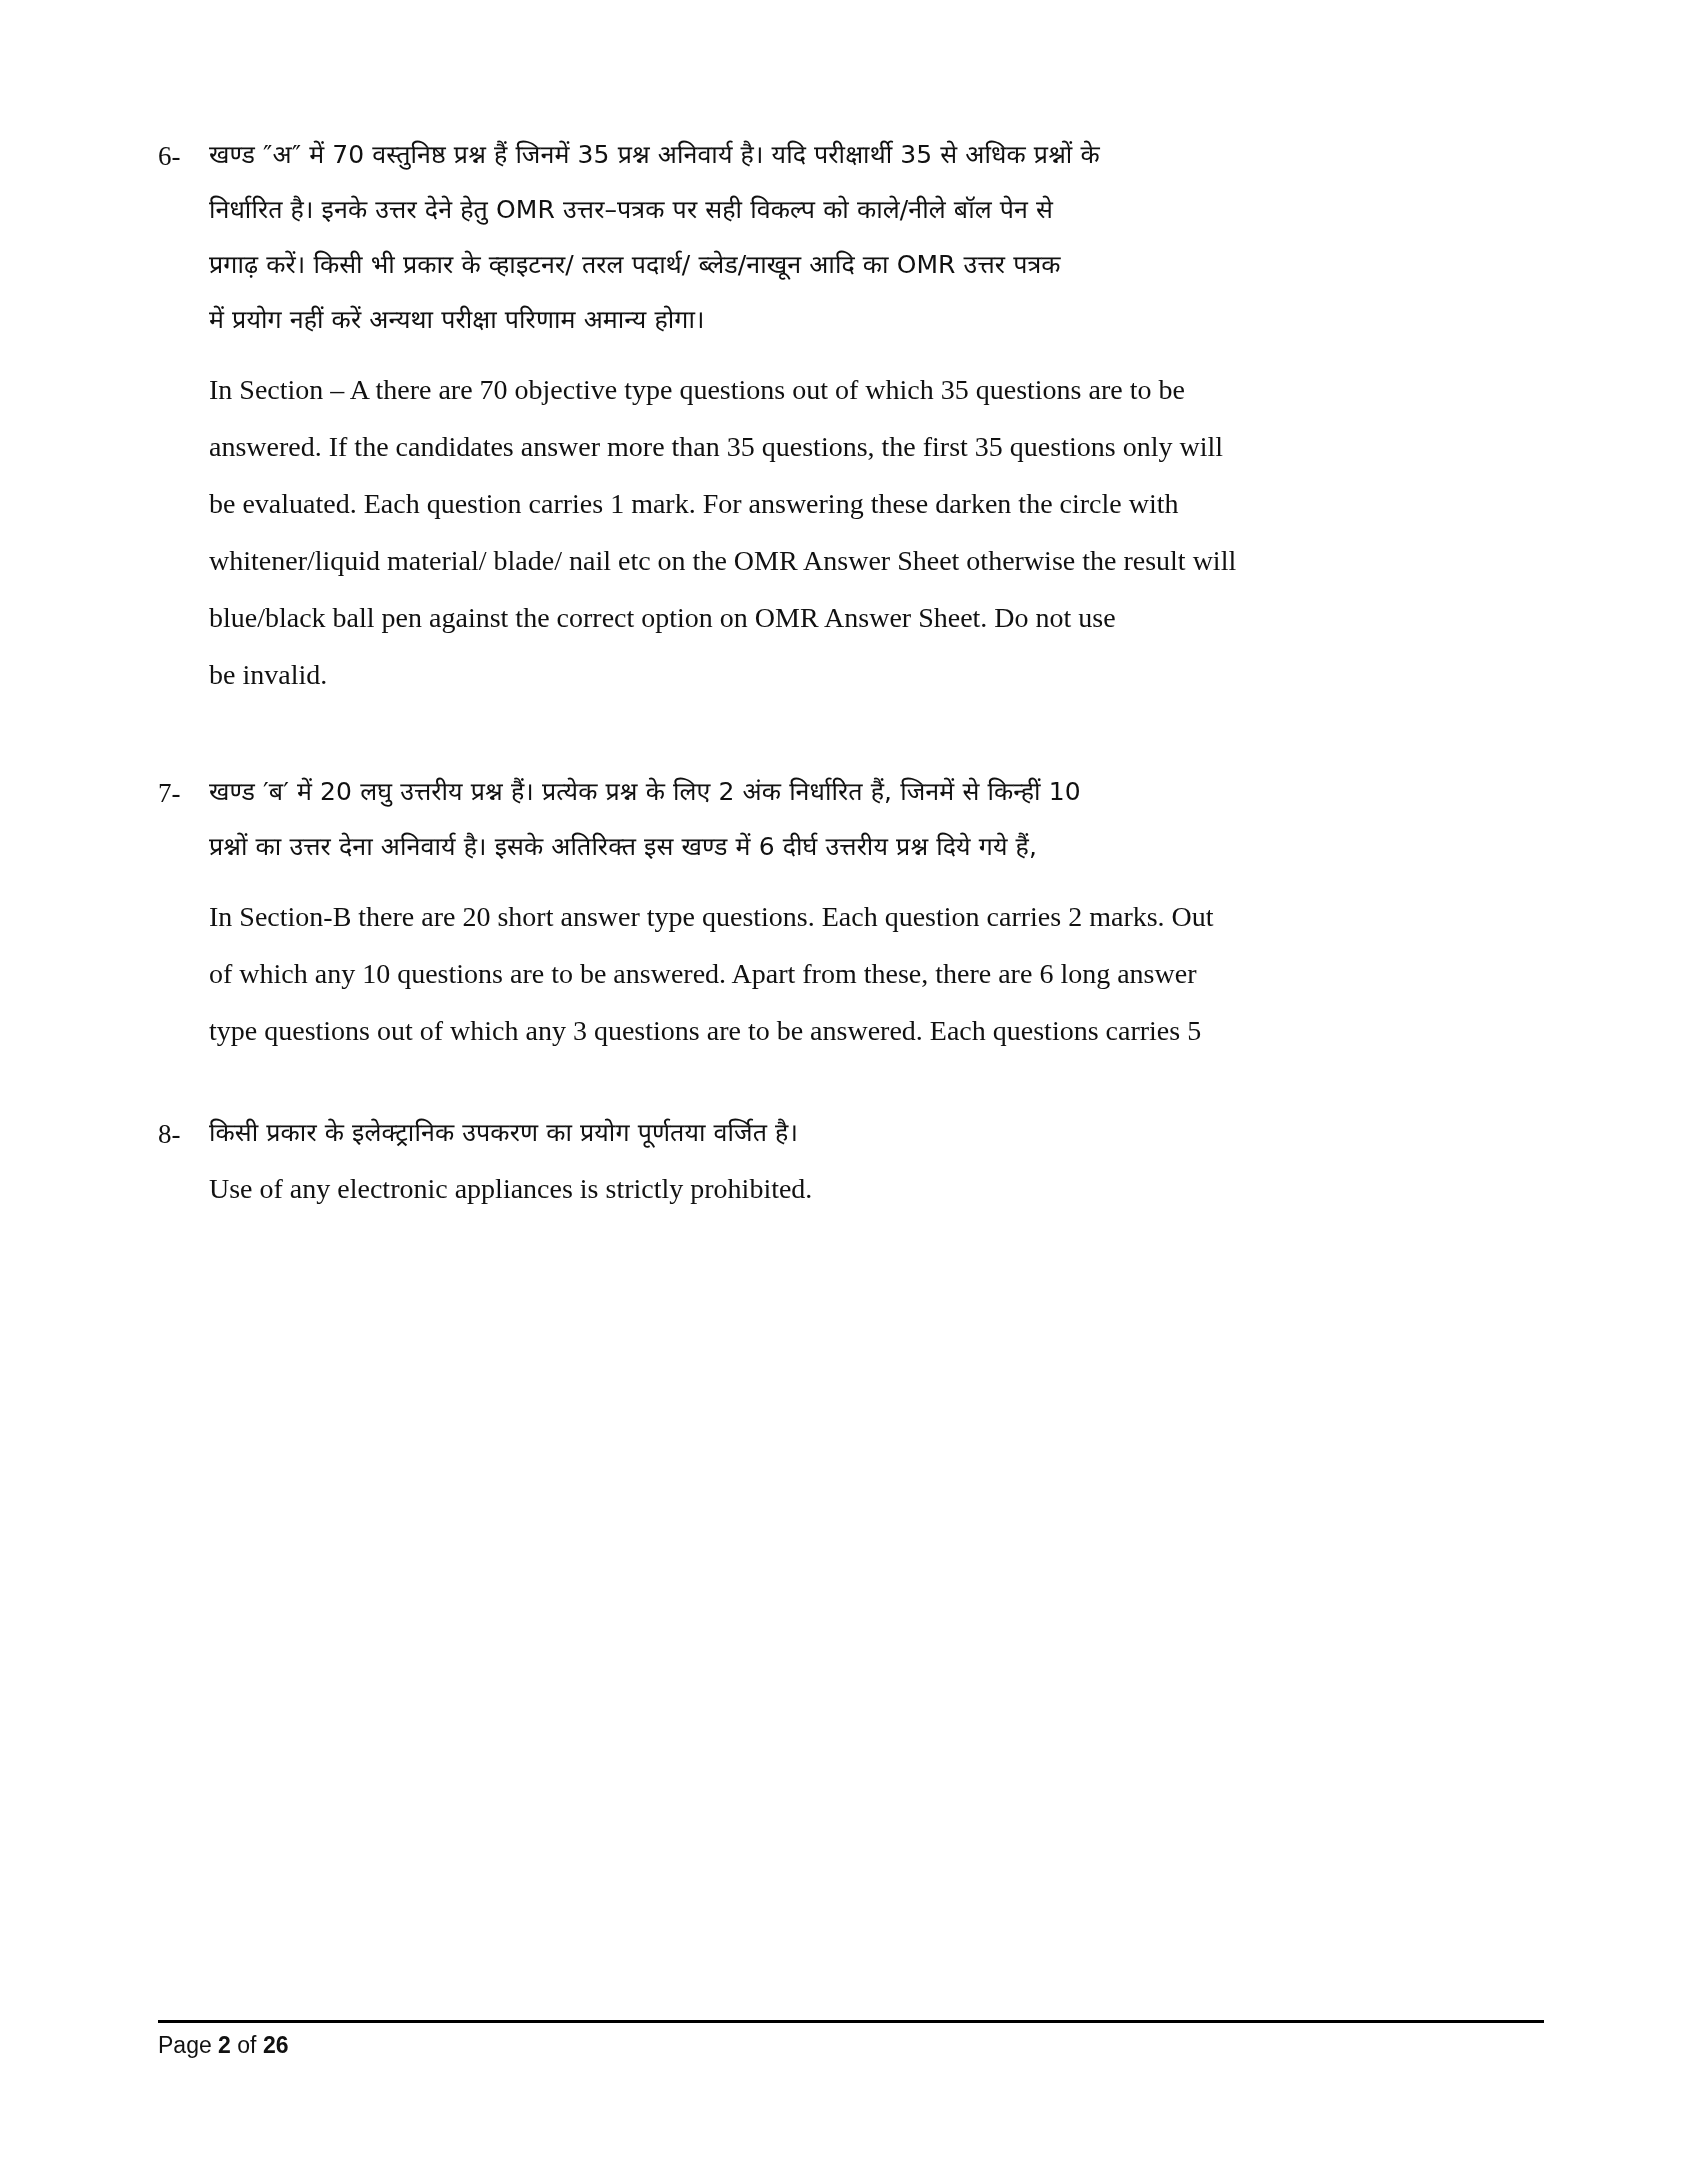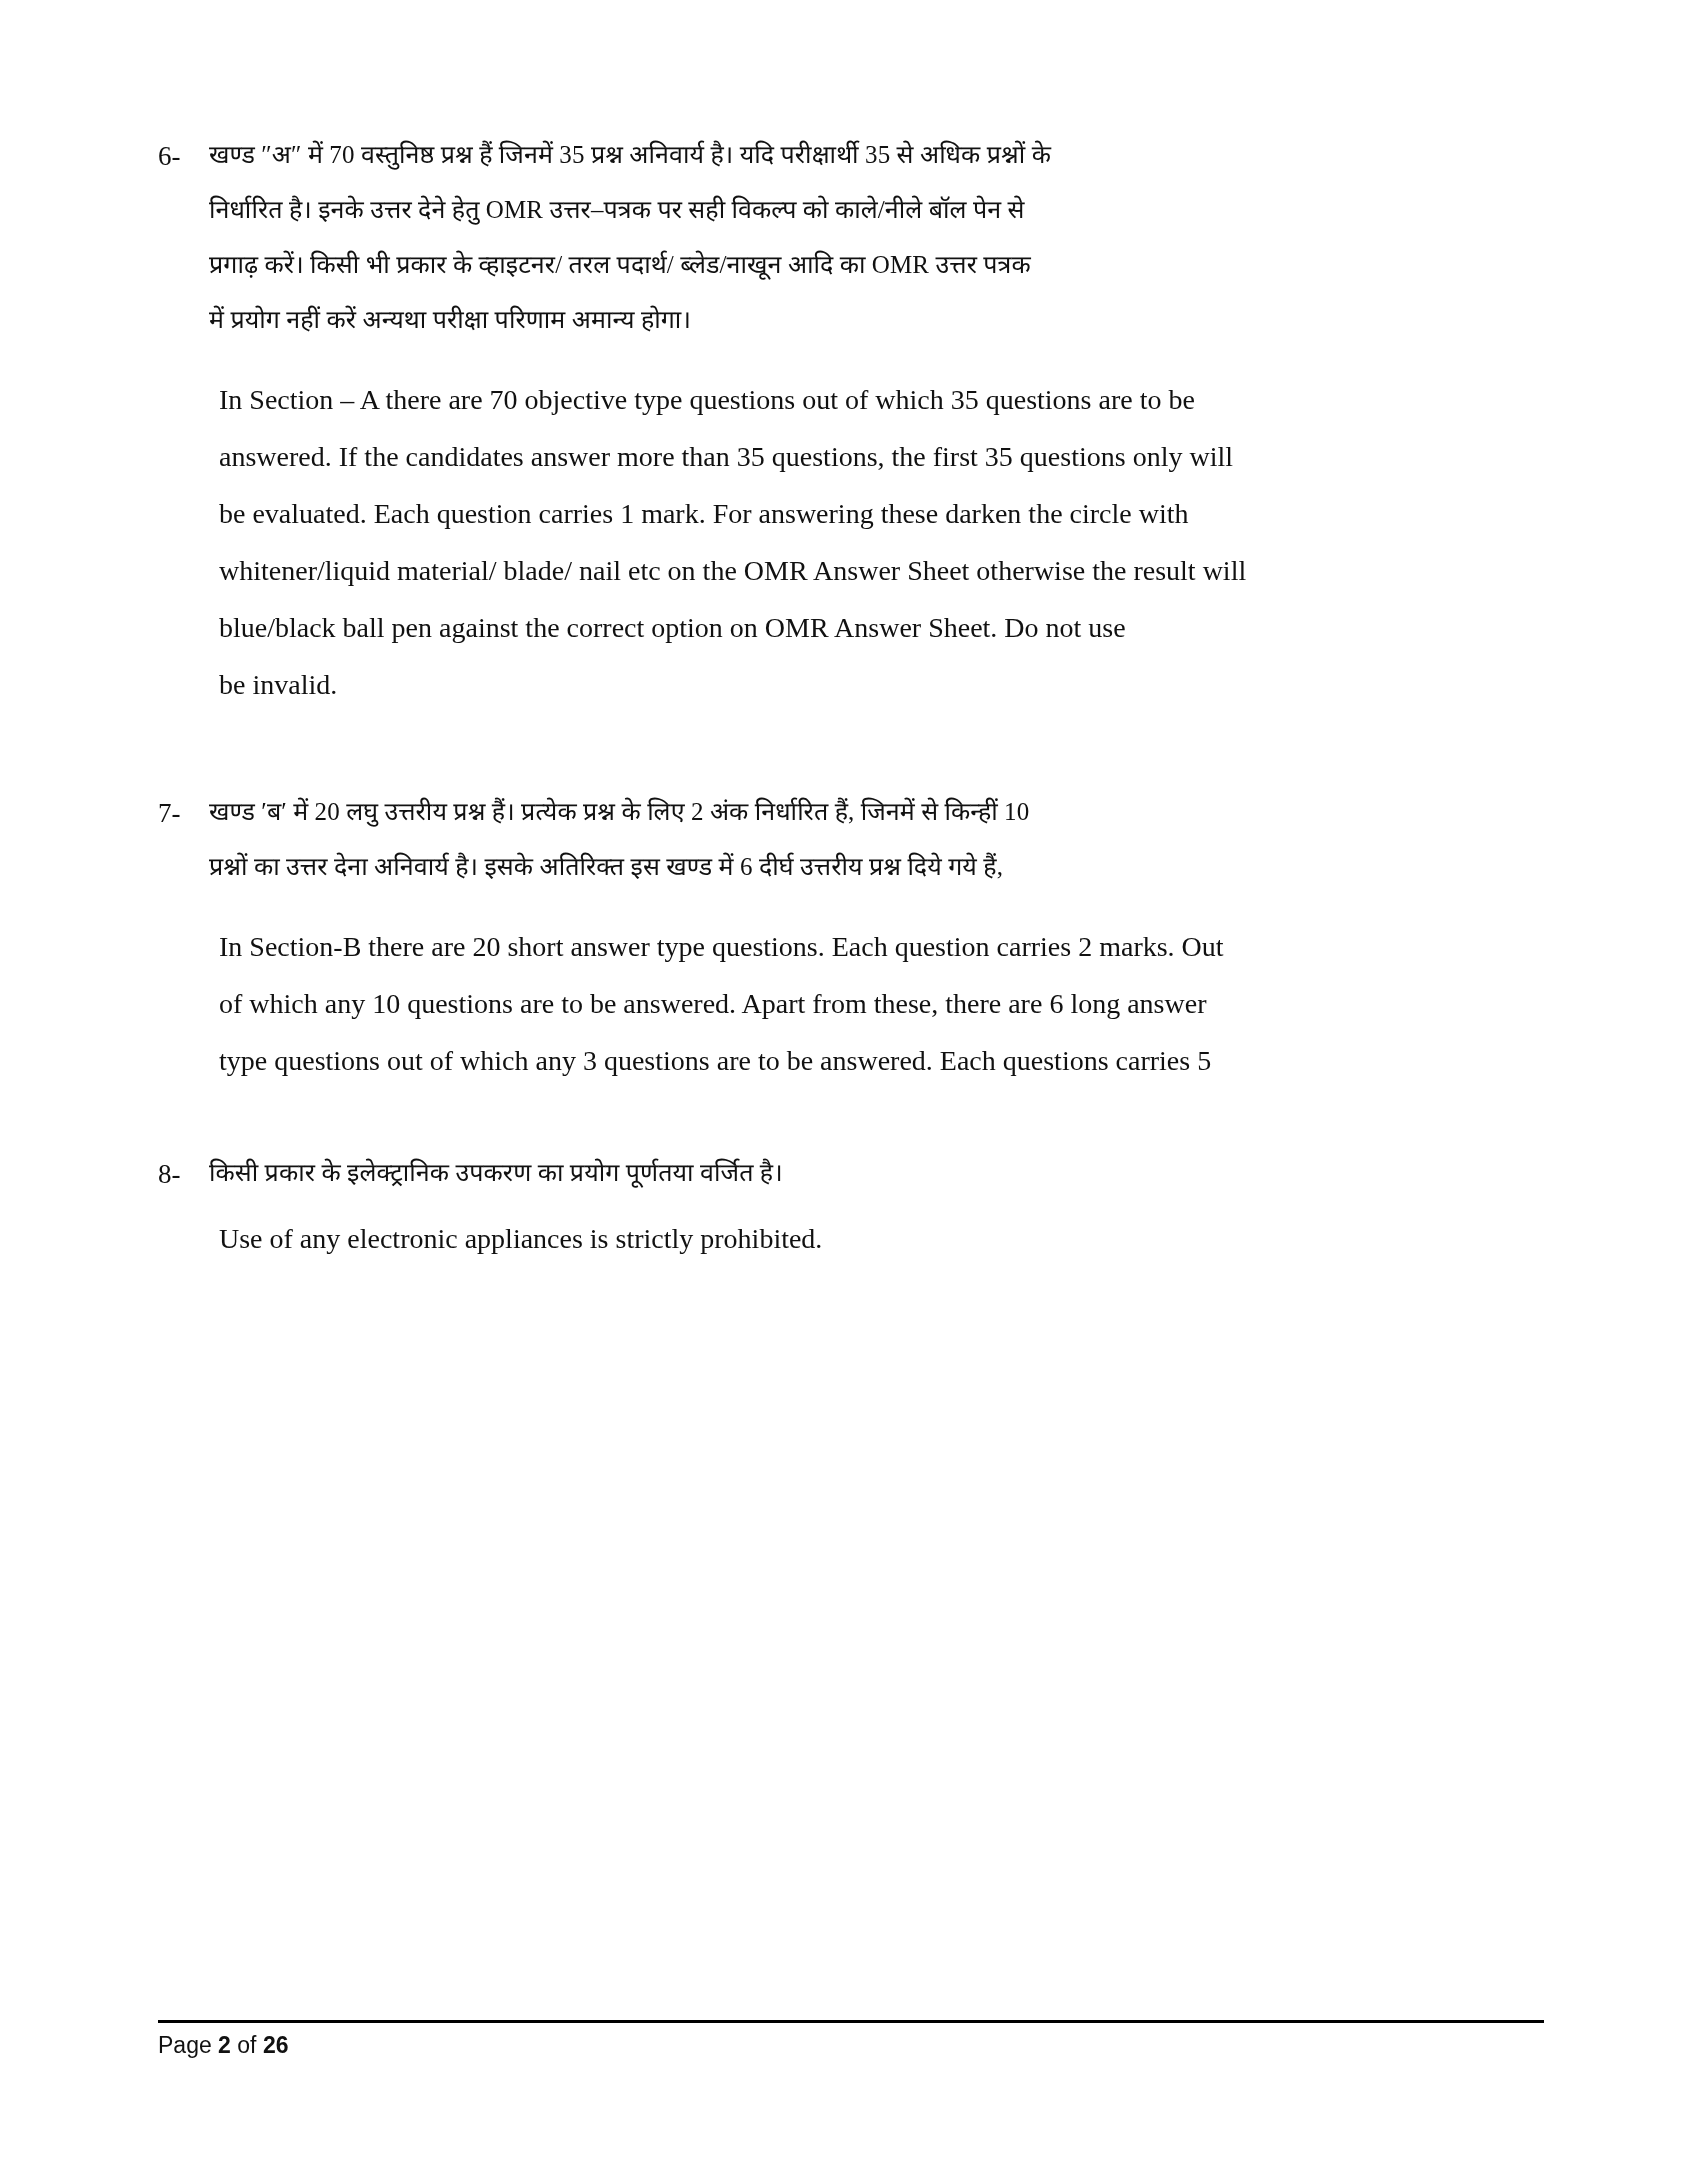--- a/index.html
+++ b/index.html
@@ -59,25 +59,24 @@
   }
 
   
   .english {
     font-family: "Liberation Serif", "DejaVu Serif", serif;
     font-size: 28px;
     line-height: 57px;
     color: #111111;
     text-align: justify;
     text-justify: inter-word;
-    margin: 10px;
+    margin: 0;
   }
   .english-line {
     display: block;
-    font-family: Liberation Serif, serif;
   }
   .gap-sm { height: 14px; }
   .gap-md { height: 46px; }
   .gap-lg { height: 61px; }
 
   
   .footer-rule {
     position: absolute;
     left: 158px;
     top: 2020px;

